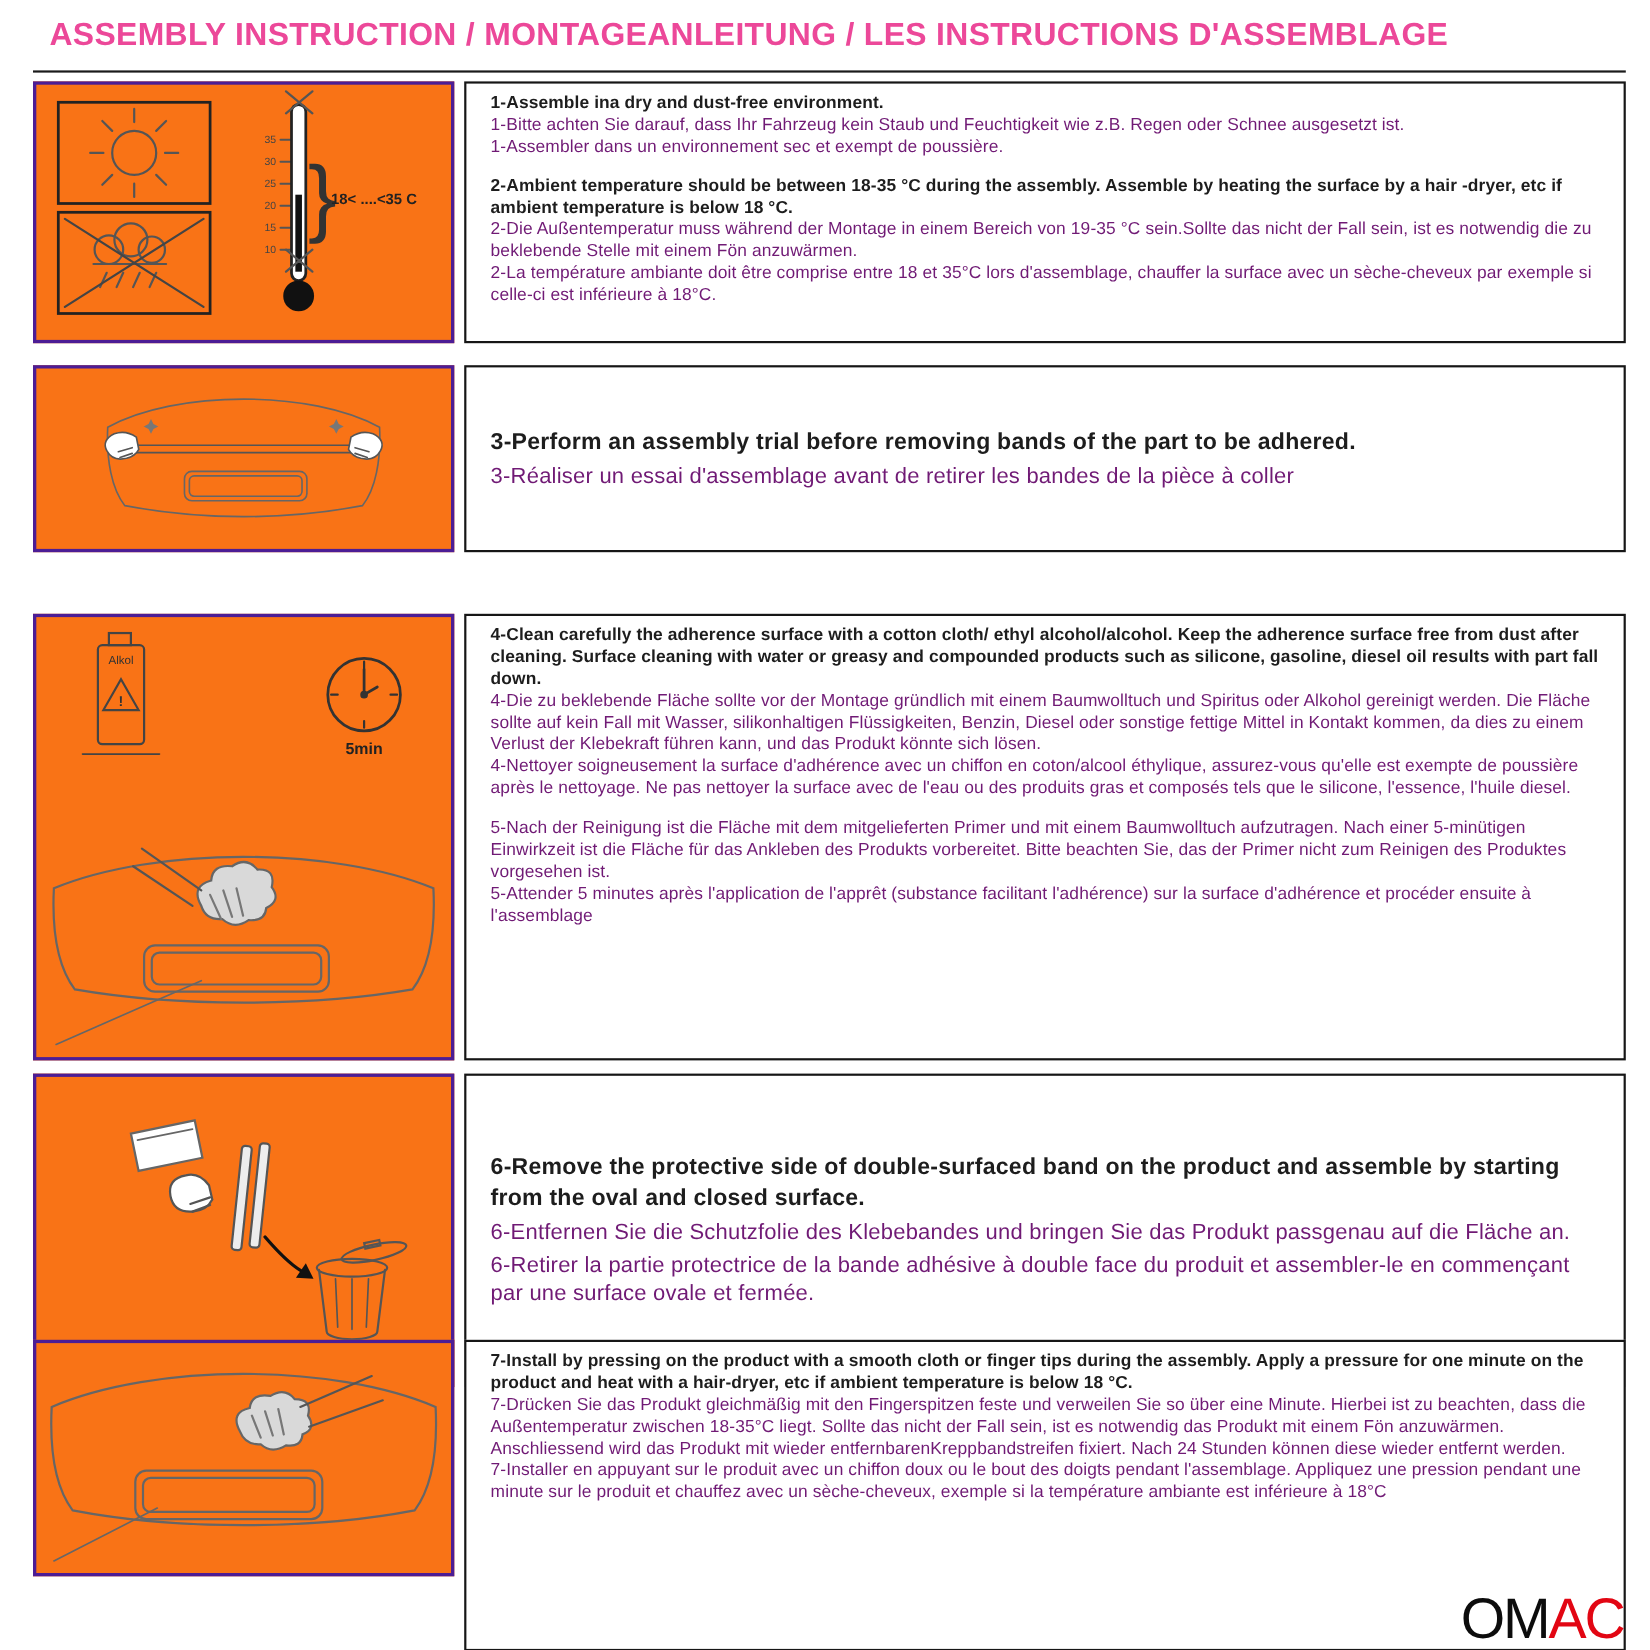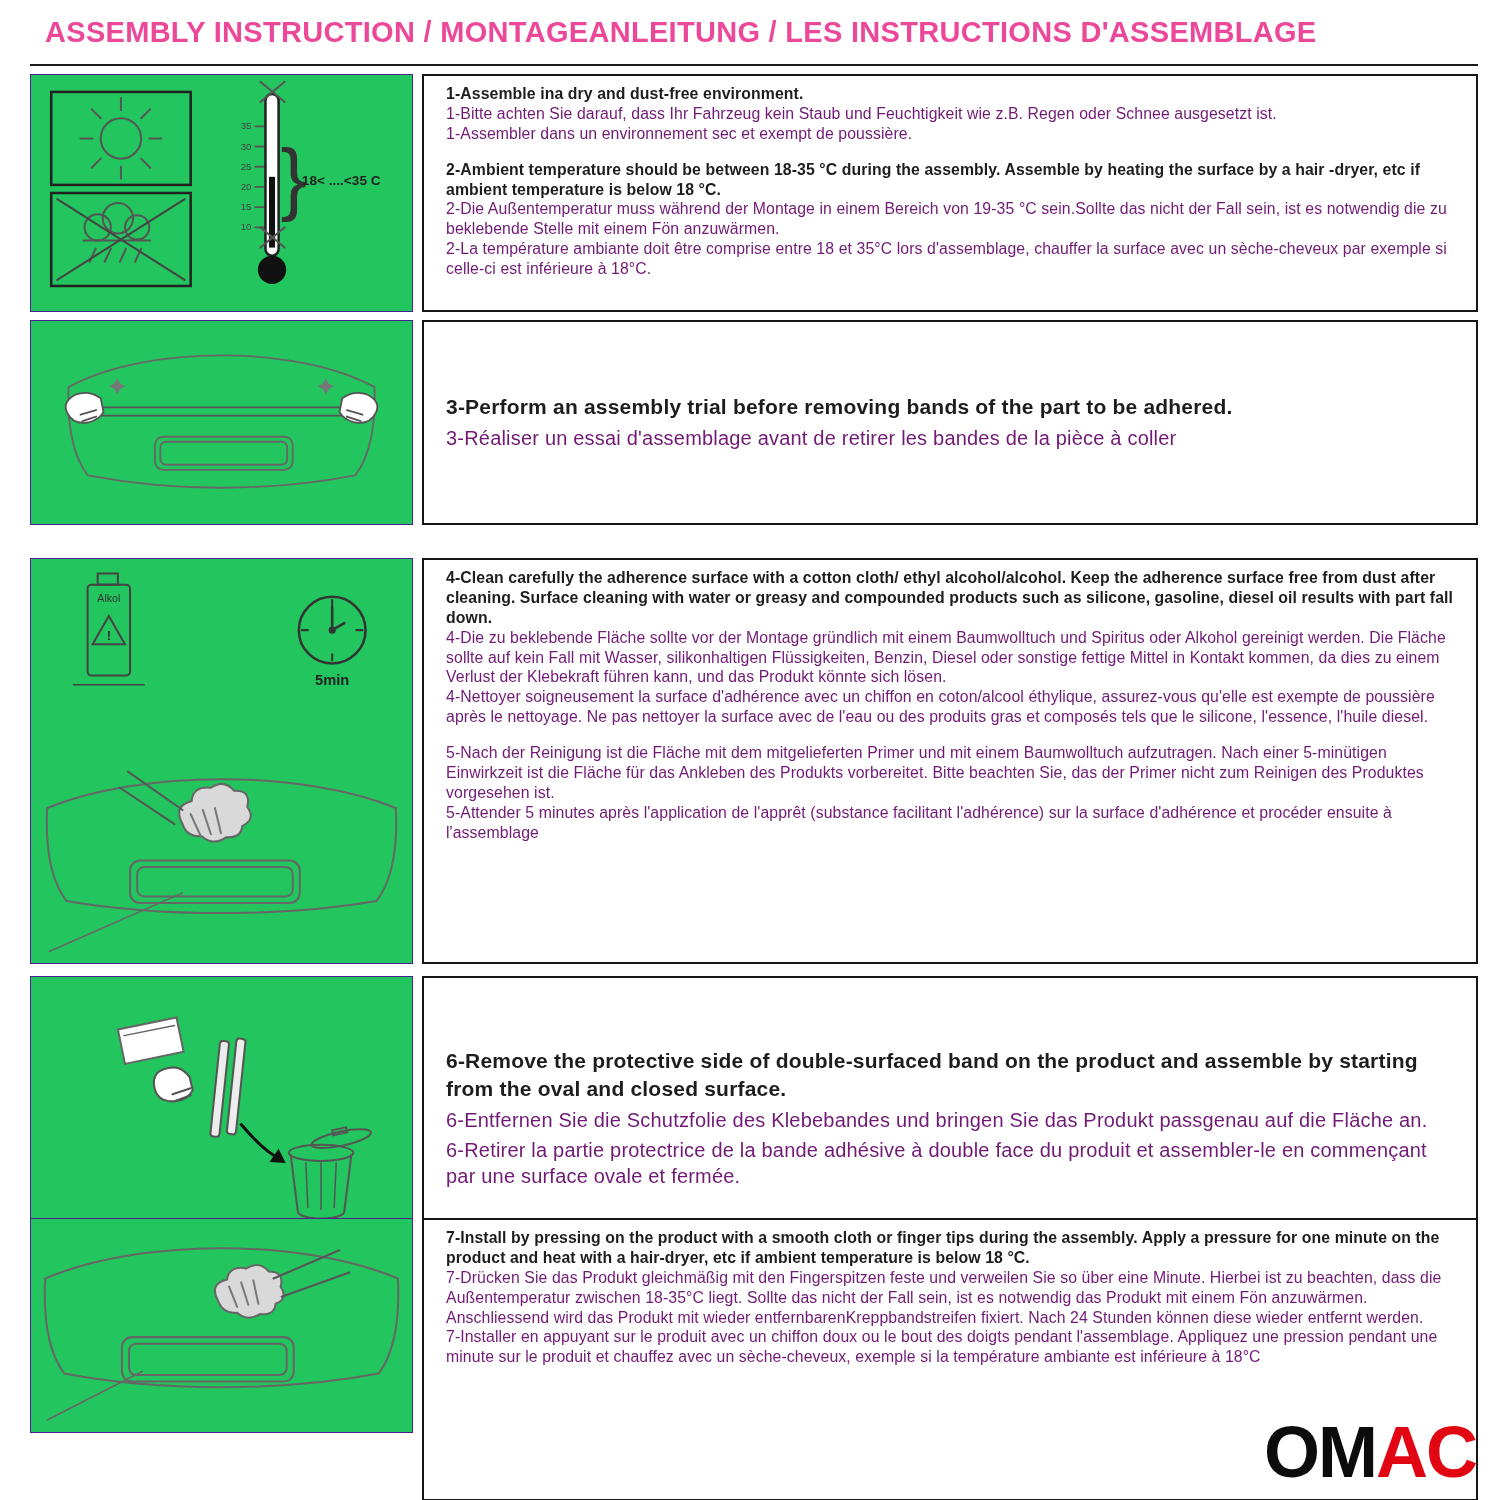--- a/index.html
+++ b/index.html
@@ -8,38 +8,38 @@
     width:1500px;height:1500px;position:relative;background:#fff;
     font-family:"Liberation Sans",sans-serif;overflow:hidden;color:#222;
   }
   .page-title{
     position:absolute;left:45px;top:16px;font-size:29px;font-weight:800;
     color:#ec4899;letter-spacing:.3px;white-space:nowrap;
   }
   .title-rule{position:absolute;left:30px;right:22px;top:64px;border-top:2px solid #1a1a1a}
   .row{position:absolute;left:30px;right:22px;display:flex;gap:9px;align-items:stretch}
   .r1{top:74px;height:238px}
-  .r2{top:320px;height:205px}
+  .r2{top:332px;height:170px}
   .r3{top:558px;height:406px}
   .r4{top:976px;height:285px}
   .r5{top:1218px;height:283px}
-  .illus-box{flex:0 0 383px;width:383px;border:1px solid #4c1d95;background:#22c55e;overflow:hidden}
+  .illus-box{flex:0 0 383px;width:383px;border:3px solid #4c1d95;background:#f97316;overflow:hidden}
   .r5 .illus-box{height:215px;align-self:flex-start}
   .text-box{flex:1;border:2px solid #161616;background:#fff;padding:8px 22px;overflow:hidden}
   .center{display:flex;flex-direction:column;justify-content:center}
   .t-small{font-size:15.8px;line-height:1.26;letter-spacing:.1px}
   .t-large{font-size:20px;line-height:1.32;letter-spacing:.2px}
   .t-large .p{margin:2px 0}
   .p{margin:0;color:#701a75}
   .p.b{font-weight:700;color:#1d1d1d}
   .t-large .p.b{font-size:21px}
   .gap{height:16px}
   svg{display:block;width:100%;height:100%}
   svg text{font-family:"Liberation Sans",sans-serif}
-  .logo{position:absolute;right:24px;bottom:12px;font-size:72px;font-weight:700;letter-spacing:-2px;line-height:1;white-space:nowrap}
+  .logo{position:absolute;right:24px;bottom:2px;font-size:52px;font-weight:400;letter-spacing:-2px;line-height:1;white-space:nowrap}
   .logo .lb{color:#0c0c0c}
   .logo .lr{color:#e20613}
 </style>
 </head>
 <body>
 
 <div class="page-title">ASSEMBLY INSTRUCTION / MONTAGEANLEITUNG / LES INSTRUCTIONS D'ASSEMBLAGE</div>
 <div class="title-rule"></div>
 
 <div class="row r1">

